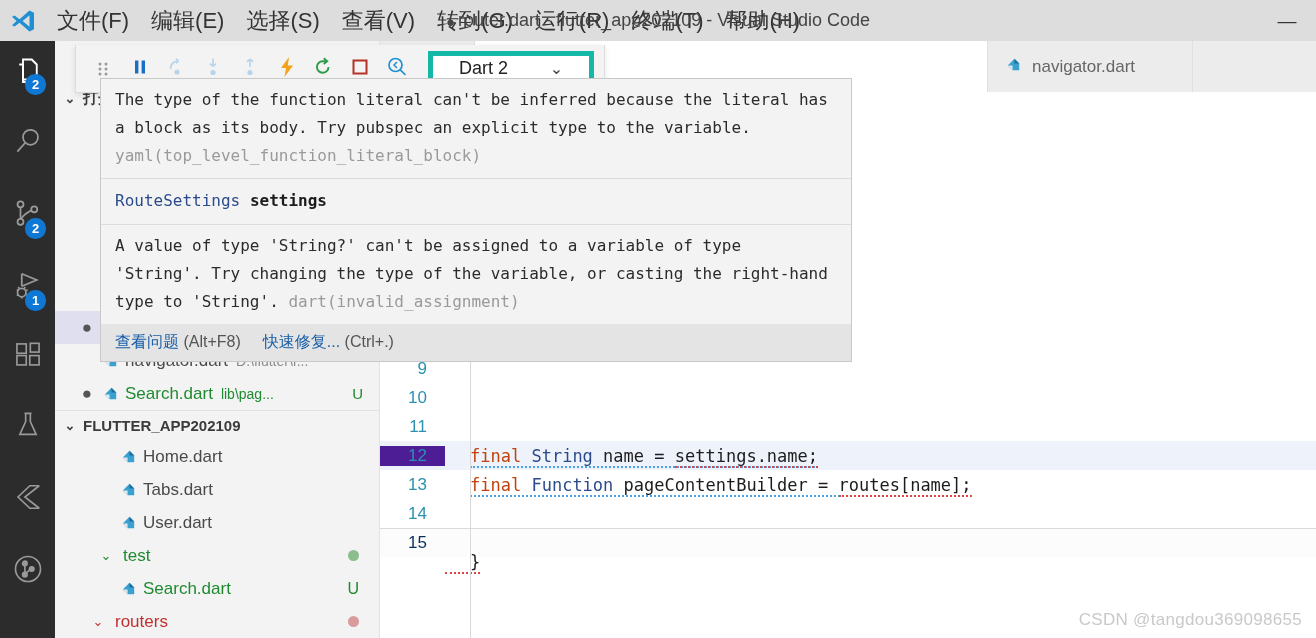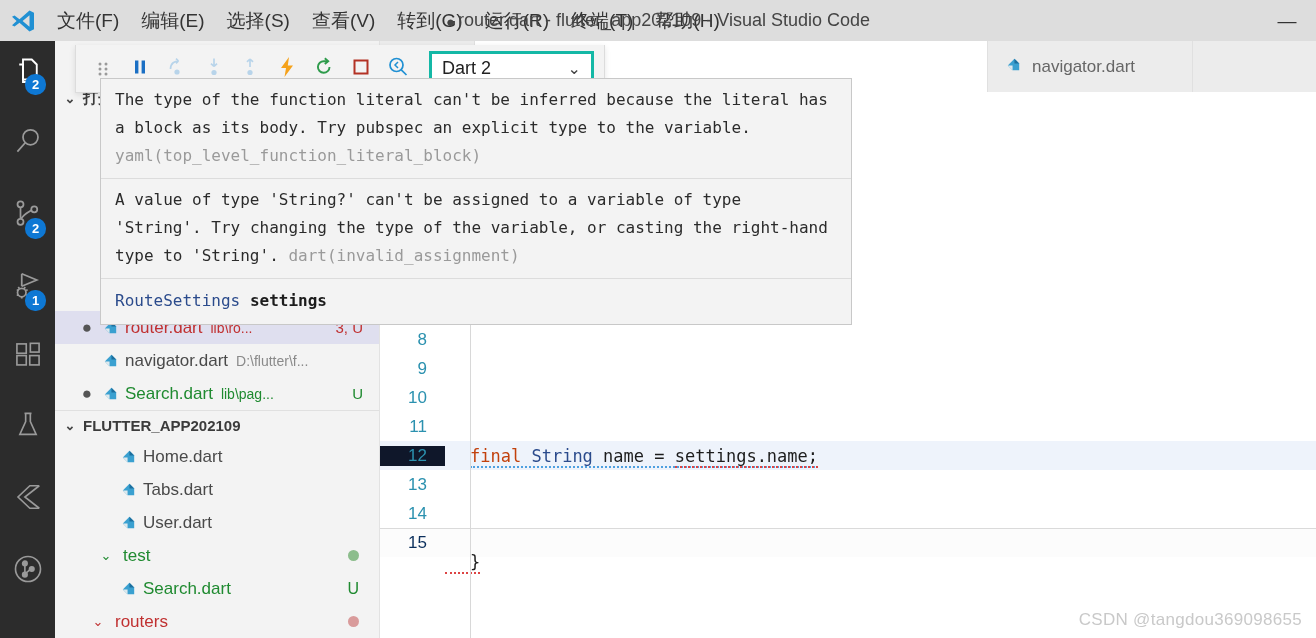--- a/index.html
+++ b/index.html
@@ -12,21 +12,21 @@
 
   
   #titlebar {
     position: absolute; top: 0; left: 0; width: 1316px; height: 41px;
     background: #dddddd;
     display: flex; align-items: center;
   }
   #vscode-logo { width: 46px; height: 41px; display: flex; align-items: center; justify-content: center; }
   .menu-list { display: flex; align-items: center; gap: 0px; }
   .menu-item {
-    font-size: 19px; color: #333333; padding: 3px 11px; cursor: default;
+    font-size: 22px; color: #333333; padding: 3px 11px; cursor: default;
     white-space: nowrap; line-height: 24px;
   }
   #title-center {
     position: absolute; left: 0; right: 0; text-align: center;
     font-size: 18px; color: #444444; pointer-events: none;
   }
   #title-dot { font-size: 15px; vertical-align: middle; margin-right: 3px; }
   #win-controls {
     position: absolute; right: 0; top: 0; height: 41px; display: flex; align-items: center;
   }
@@ -109,22 +109,22 @@
   
   #debug-toolbar {
     position: absolute; top: 45px; left: 75px; width: 530px; height: 48px;
     background: #f3f3f3; border: 1px solid #dcdcdc; border-top: none;
     display: flex; align-items: center; padding: 0 10px; gap: 2px;
     box-shadow: 0 2px 6px rgba(0,0,0,0.10);
   }
   .dbg-btn { width: 36px; height: 36px; display: flex; align-items: center; justify-content: center; }
   #dbg-select {
     margin-left: 12px; width: 170px; height: 36px; background: #fff;
-    border: 3px solid #14b8a6; display: flex; align-items: center;
-    padding: 0 10px; font-size: 18px; color: #222; justify-content: space-between;
+    border: 5px solid #14b8a6; display: flex; align-items: center;
+    padding: 0 26px; font-size: 18px; color: #222; justify-content: space-between;
   }
 
   #breadcrumb {
     height: 30px; display: flex; align-items: center; gap: 7px;
     padding-left: 24px; font-size: 17px; color: #666; white-space: nowrap;
   }
   .bc-sep { color: #999; }
 
   #code-wrap { position: relative; height: 516px; background:#fff; }
   .code-line {
@@ -560,26 +560,27 @@
       <span class="lineno">9</span>
       </div>
     <div class="code-line">
       <span class="lineno">10</span>
       </div>
     <div class="code-line">
       <span class="lineno">11</span>
       </div>
 
     <div class="code-line hl-line">
-      <span class="lineno" style="background:#0f172a;">12</span>
+      <span class="lineno" style="background:#4c1d95;">12</span>
       <span class="code-text"><span class="sq-blue"><span class="kw">final</span> <span class="typ">String</span><span class="plain"> name = </span><span class="plain sq-red">settings.name;</span></span></span>
     </div>
 
     <div class="code-line">
       <span class="lineno">13</span>
+      <span class="code-text"><span class="sq-blue"><span class="kw">final</span> <span class="typ">Function</span><span class="plain"> pageContentBuilder = </span><span class="plain sq-red">routes[name];</span></span></span>
     </div>
 
     <div class="code-line">
       <span class="lineno">14</span>
       </div>
 
     <div class="code-line" style="border-top:1px solid #dadada;background:#fcfcfc;">
       <span class="lineno current">15</span>
       <span class="code-text plain sq-red">}</span>
     </div>
@@ -672,24 +673,34 @@
 </div>
 
 <div id="hover">
 
   <div class="hover-sec">
     <span>The type of the function literal can't be inferred because the literal has a block as its body.</span>
     <span>Try pubspec an explicit type to the variable.</span>
     <span class="dim">yaml(top_level_function_literal_block)</span>
   </div>
 
+  <div class="hover-sec hover-div" style="line-height:30px;">
+    <span class="sigtype">RouteSettings</span>
+    <span class="signame">settings</span>
+  </div>
+
   <div class="hover-sec hover-div">
     <span>A value of type 'String?' can't be assigned to a variable of type 'String'.</span>
     <span>Try changing the type of the variable, or casting the right-hand type to 'String'.</span>
     <span class="dim">dart(invalid_assignment)</span>
   </div>
 
-  <div class="hover-sec hover-div" style="line-height:30px;">
-    <span class="sigtype">RouteSettings</span>
-    <span class="signame">settings</span>
-  </div>
-
+  <div id="hover-actions">
+    <span class="hover-link">
+      <span>查看问题</span>
+      <span class="key">(Alt+F8)</span>
+    </span>
+    <span class="hover-link">
+      <span>快速修复...</span>
+      <span class="key">(Ctrl+.)</span>
+    </span>
+  </div>
 </div>
 
 </body></html>

